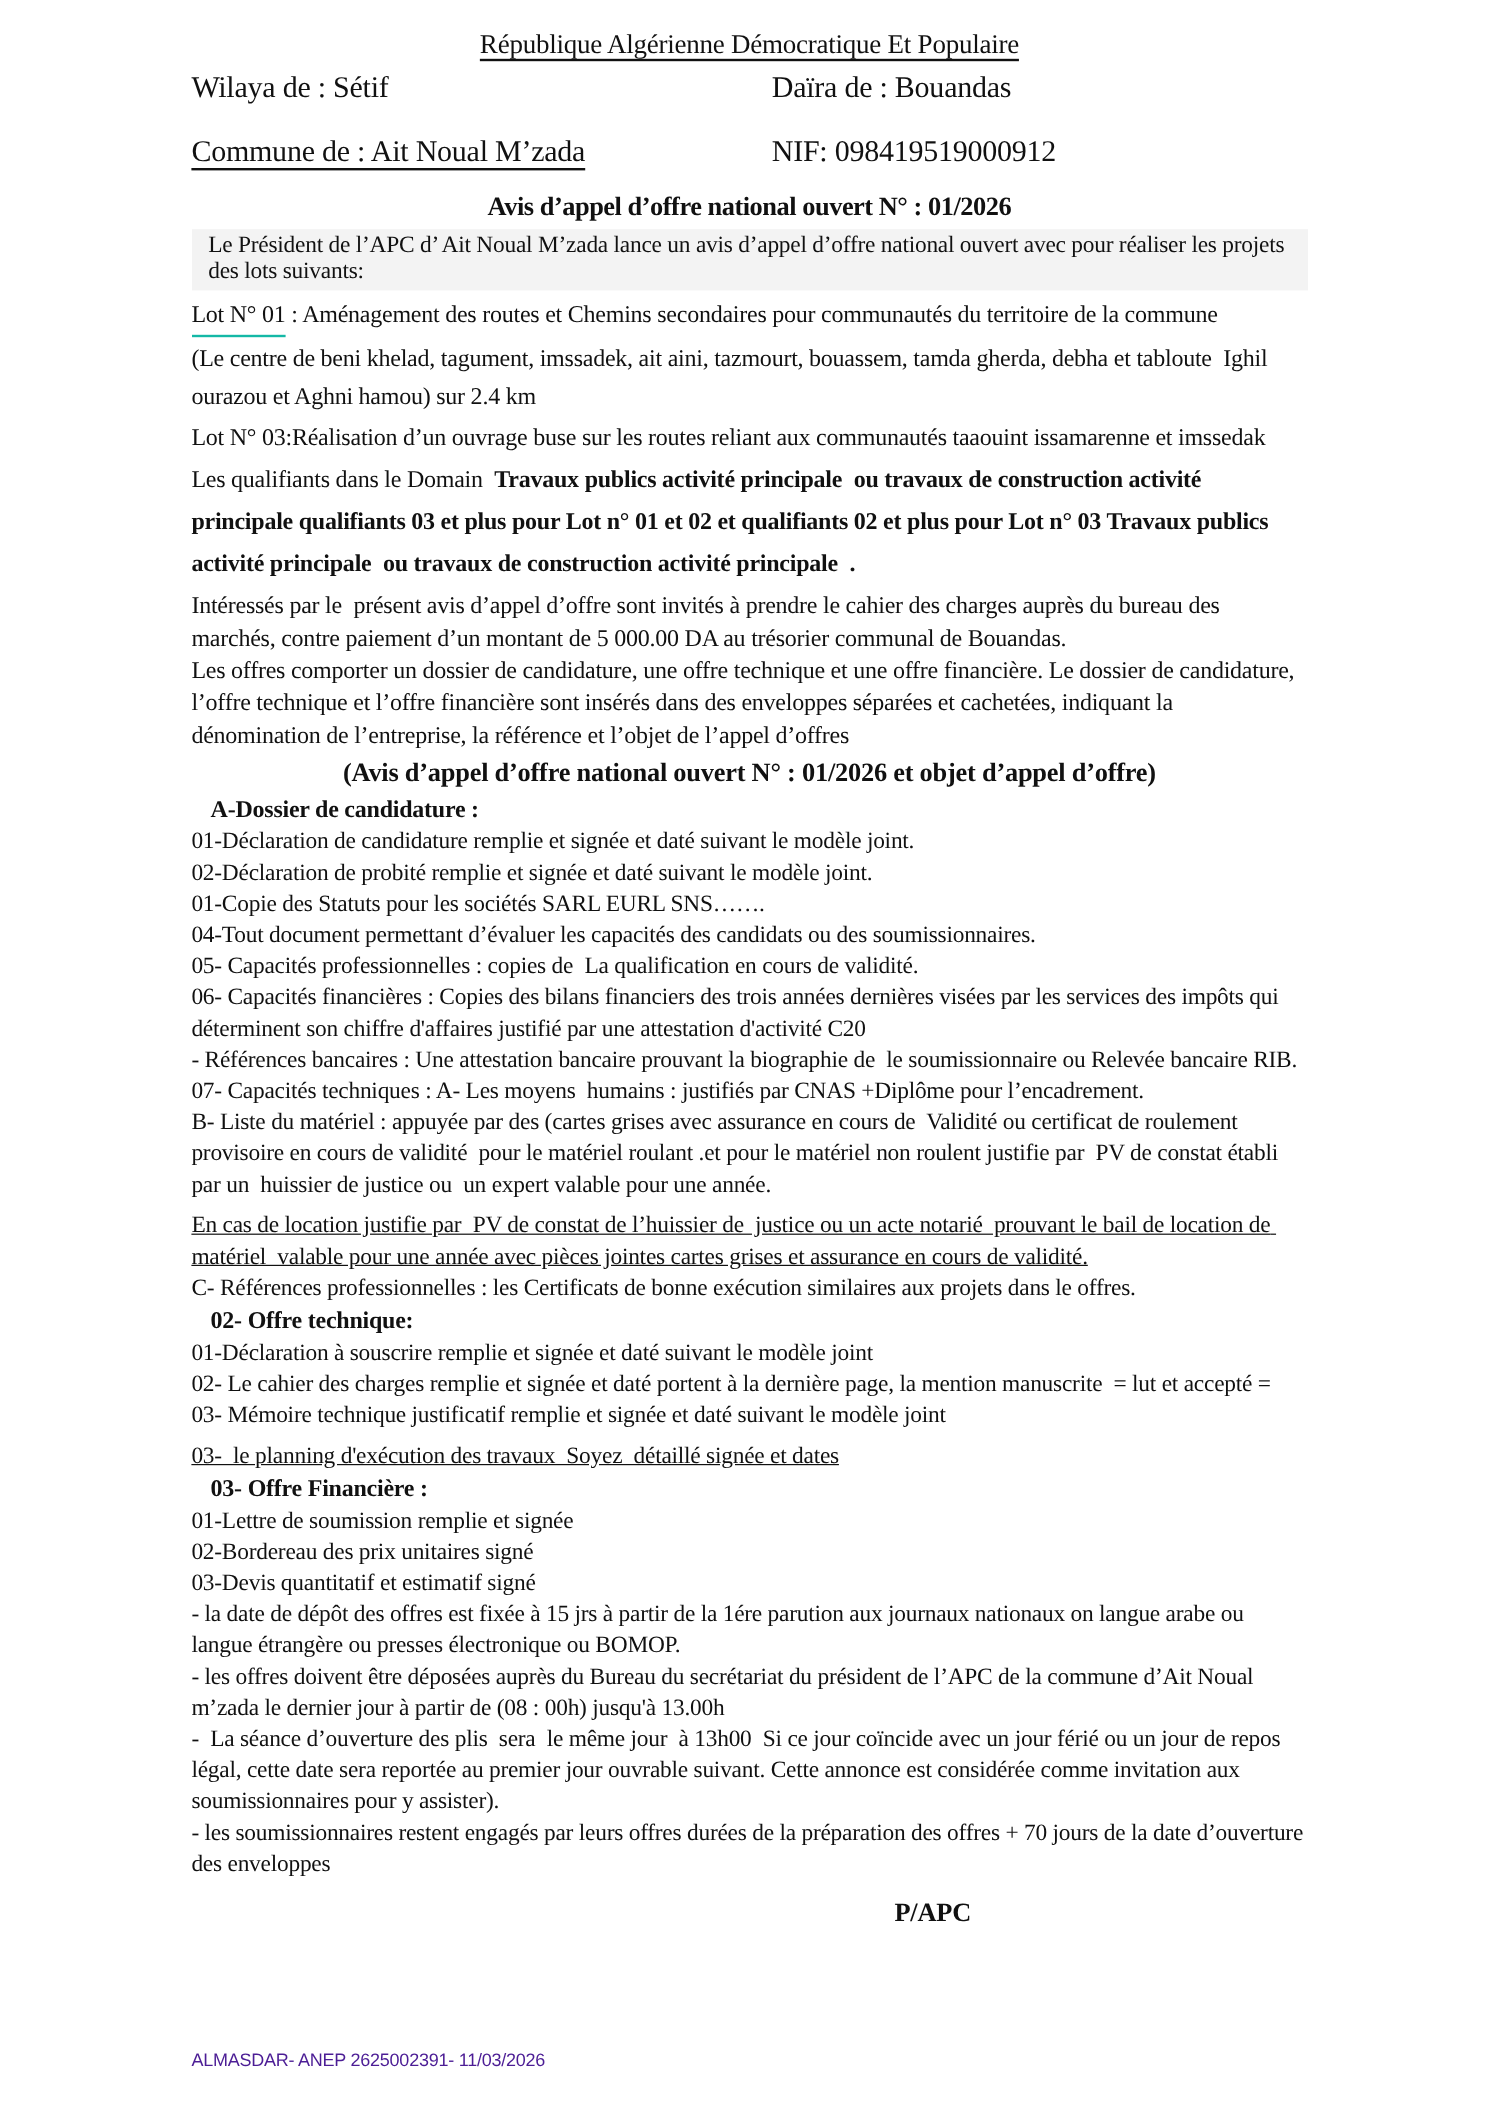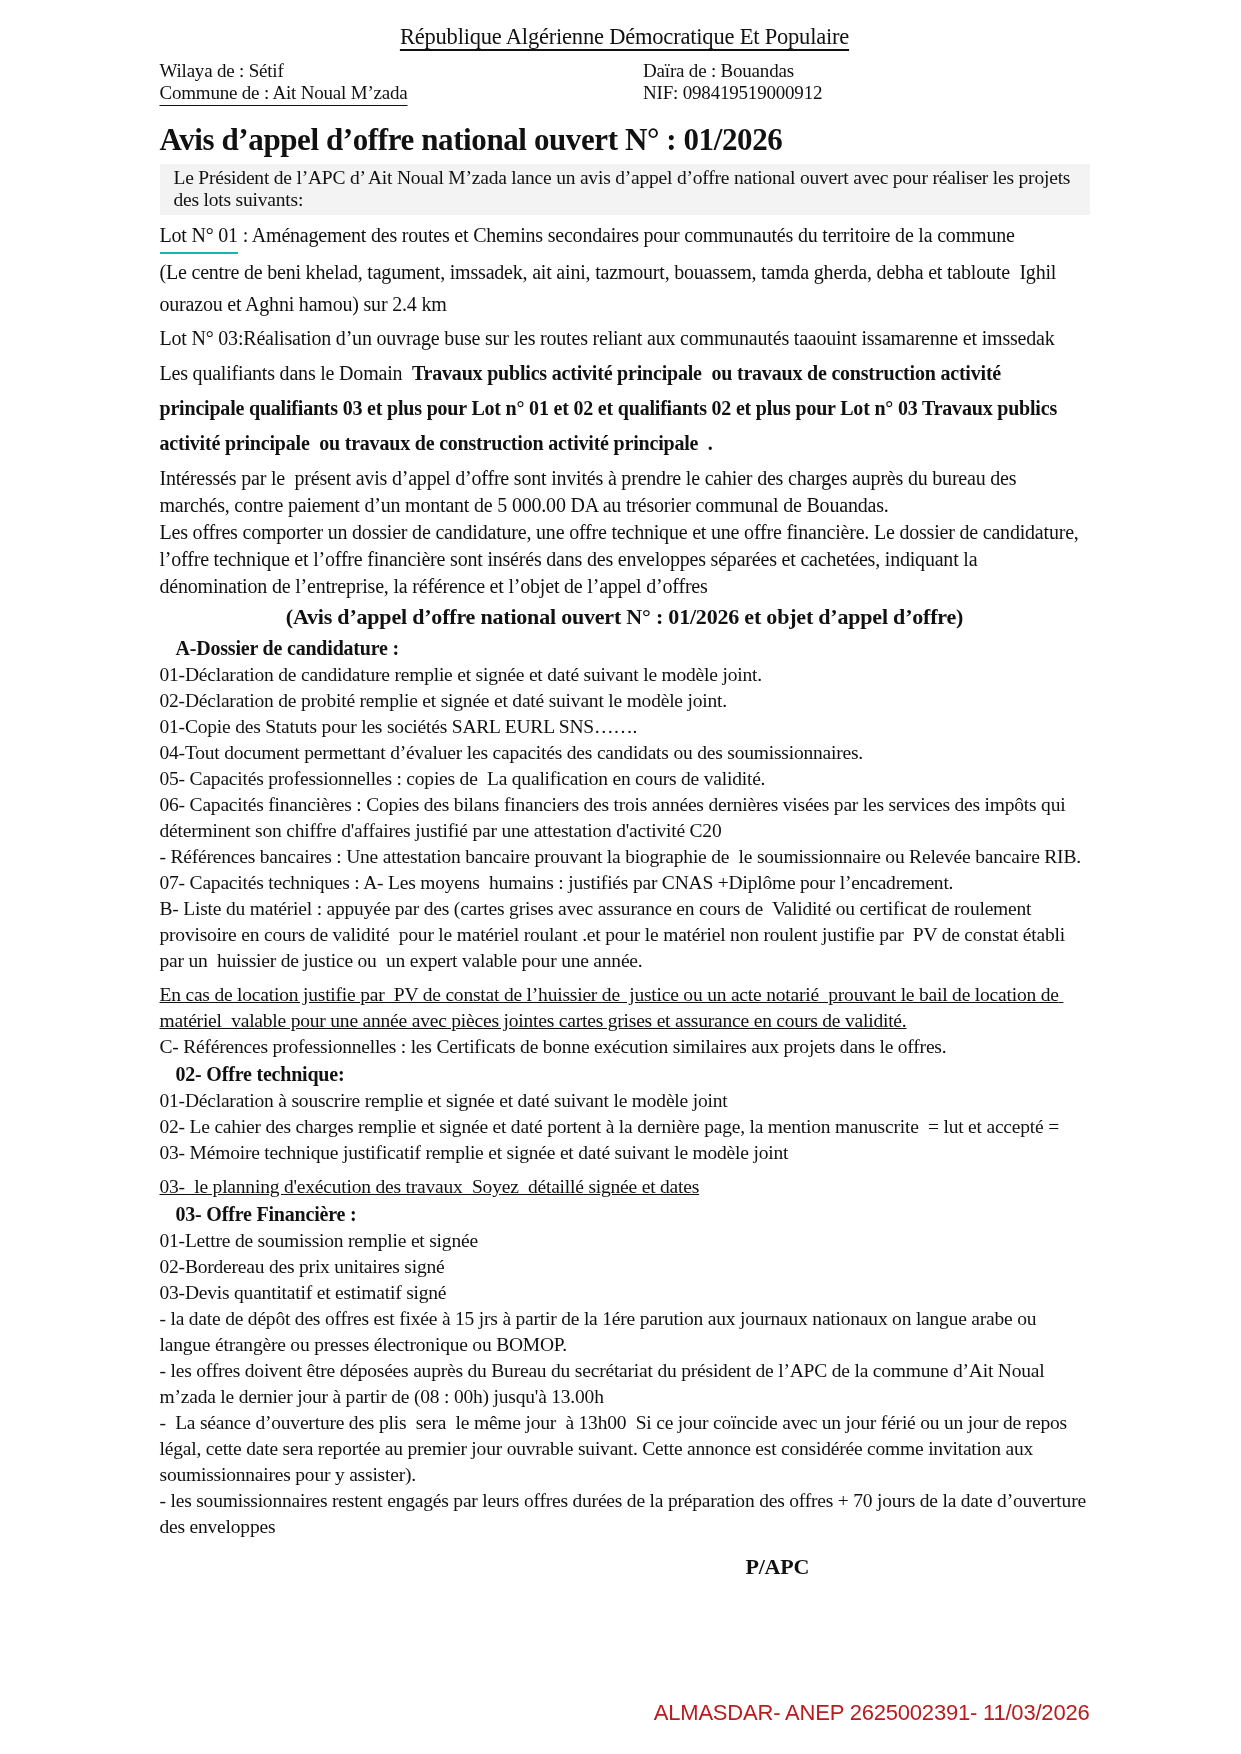--- a/index.html
+++ b/index.html
@@ -25,30 +25,31 @@
   .republic-title {
     text-align: center;
     font-size: 22.5px;
     text-decoration: underline;
     text-underline-offset: 5px;
     margin-bottom: 10px;
   }
   .header-grid {
     display: grid;
     grid-template-columns: 52% 48%;
-    row-gap: 0;
-    font-size: 19px;
+    row-gap: 25px;
+    font-size: 25px;
     margin-bottom: 8px;
   }
   .u { text-decoration: underline; text-underline-offset: 6px; }
 
   
   .notice-title {
+    text-align: center;
     font-weight: bold;
-    font-size: 31px;
+    font-size: 22px;
     letter-spacing: -0.4px;
     margin: 10px 0 6px 0;
   }
   .intro-band {
     display: inline-block;
     align-self: flex-start;
     background: #f3f3f3;
     font-size: 19.5px;
     padding: 3px 8px 4px 14px;
     margin-bottom: 4px;
@@ -75,25 +76,25 @@
   .item.gap-top { margin-top: 8px; text-decoration: underline; }
 
   .signature {
     font-weight: bold;
     font-size: 22px;
     padding-left: 63%;
     margin-top: 14px;
   }
   .footer-line {
     margin-top: auto;
-    text-align: right;
+    text-align: left;
     font-family: "Liberation Sans", "DejaVu Sans", sans-serif;
-    font-size: 22px;
+    font-size: 15px;
     letter-spacing: -0.2px;
-    color: #b91c1c;
+    color: #4c1d95;
   }
 </style>
 </head>
 <body>
 
 <div class="page">
 
   <div class="republic-title">République Algérienne Démocratique Et Populaire</div>
 
   <div class="header-grid">

